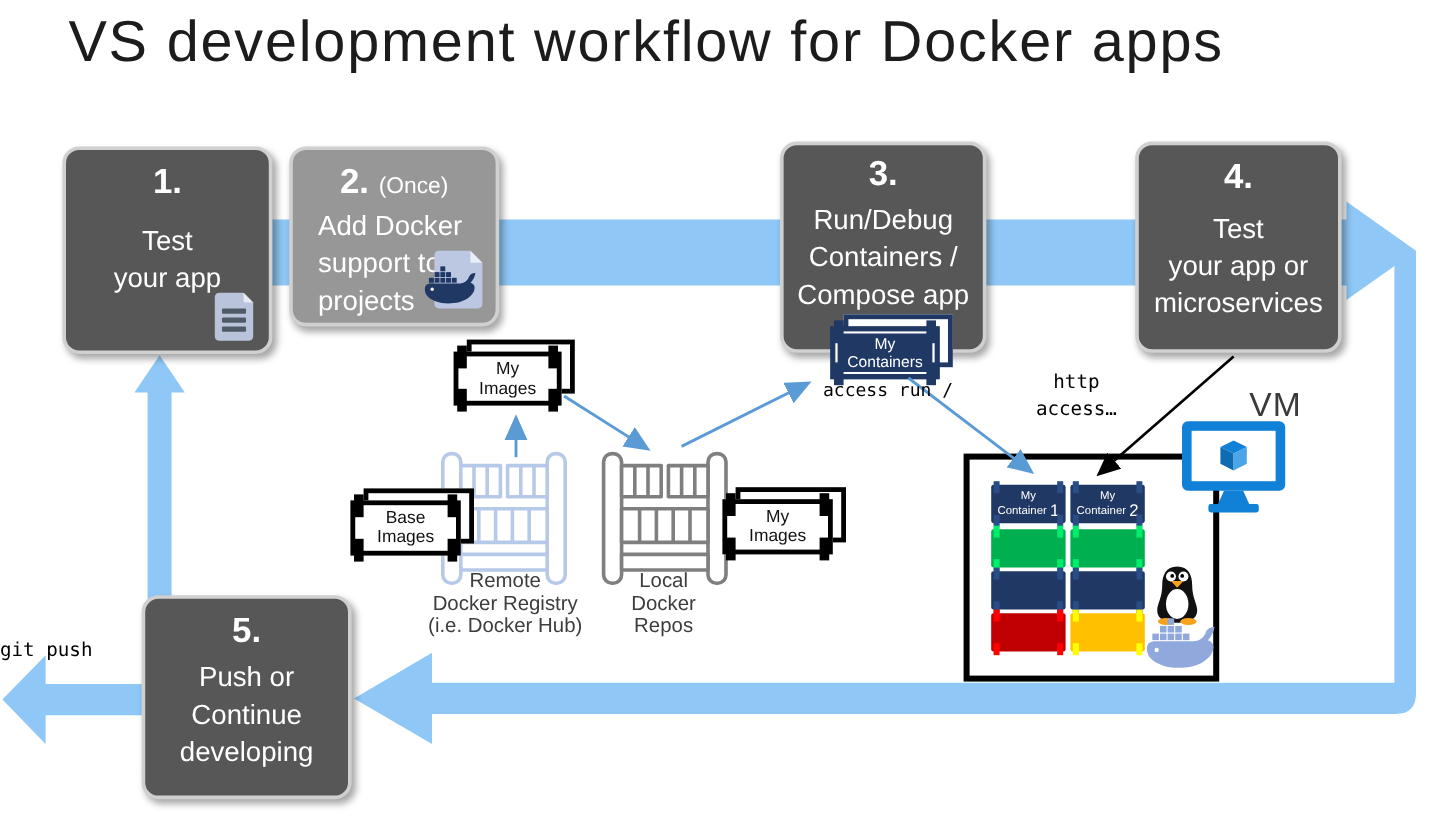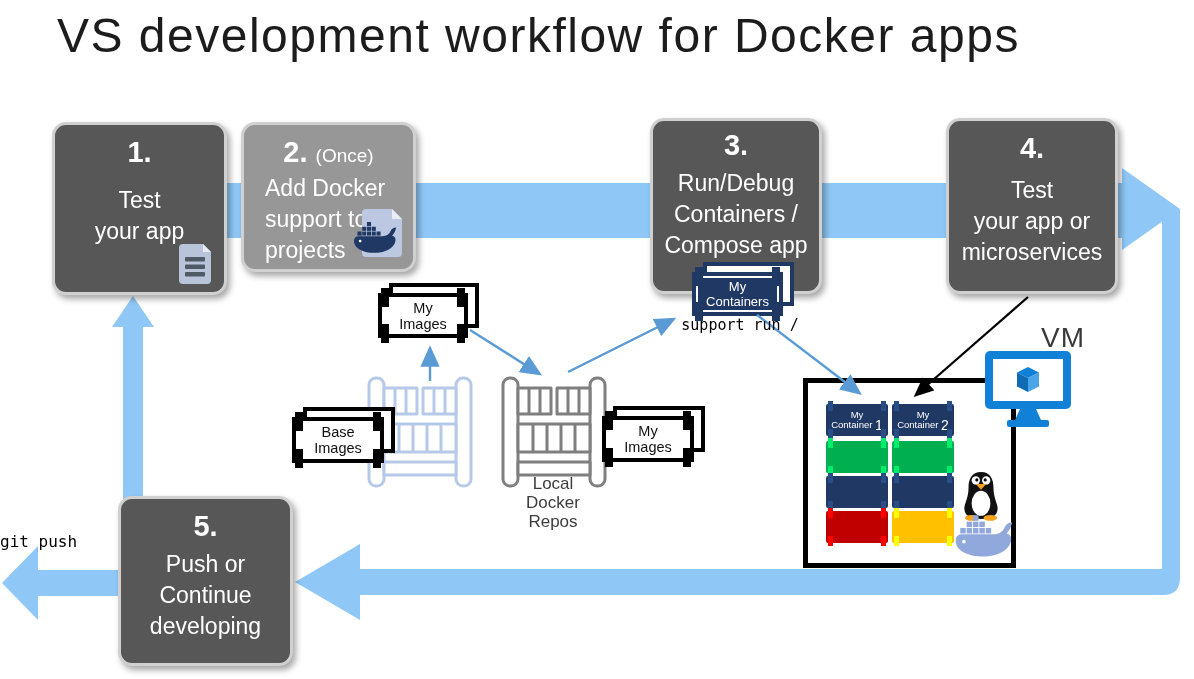--- a/index.html
+++ b/index.html
@@ -174,20 +174,25 @@
       <line x1="67" y1="12" x2="67" y2="38"></line>
       <line x1="78" y1="12" x2="78" y2="38"></line>
     <rect x="17" y="48" width="72" height="28"></rect>
       <line x1="32" y1="48" x2="32" y2="76"></line>
       <line x1="46" y1="48" x2="46" y2="76"></line>
       <line x1="60" y1="48" x2="60" y2="76"></line>
       <line x1="74" y1="48" x2="74" y2="76"></line>
     <rect x="17" y="86" width="72" height="13"></rect>
   </svg>
 
+  <div class="abs racklabel" style="left:346px;top:474px;">
+    <div>Remote</div>
+    <div>Docker Registry</div>
+    <div>(i.e. Docker Hub)</div>
+  </div>
   <div class="abs racklabel" style="left:478px;top:474px;">
     <div>Local</div>
     <div>Docker</div>
     <div>Repos</div>
   </div>
 
   <div class="abs chip imgs" style="left:378px;top:293px;width:90px;height:45px;">
     <span class="back"></span>
     <span class="face">
       <span>My</span>
@@ -335,17 +340,21 @@
         </marker>
     </defs>
     <line x1="430" y1="381" x2="430" y2="350" stroke="var(--thin-arrow)" stroke-width="2.4" marker-end="url(#mb)"></line>
     <line x1="470" y1="330" x2="538" y2="373" stroke="var(--thin-arrow)" stroke-width="2.4" marker-end="url(#mb)"></line>
     <line x1="568" y1="372" x2="672" y2="320" stroke="var(--thin-arrow)" stroke-width="2.4" marker-end="url(#mb)"></line>
     <line x1="757" y1="315" x2="858" y2="392" stroke="var(--thin-arrow)" stroke-width="2.4" marker-end="url(#mb)"></line>
     <line x1="1028" y1="297" x2="917" y2="394" stroke="#000" stroke-width="2.2" marker-end="url(#mk)"></line>
   </svg>
 
   <div class="abs mono dockerrun">
-    <div>support run /</div>
+    <div>access run /</div>
+  </div>
+  <div class="abs mono httpnote">
+    <div>http</div>
+    <div>access…</div>
   </div>
   <div class="abs mono gitpush">git push</div>
 
 </div>
 
 </body></html>

